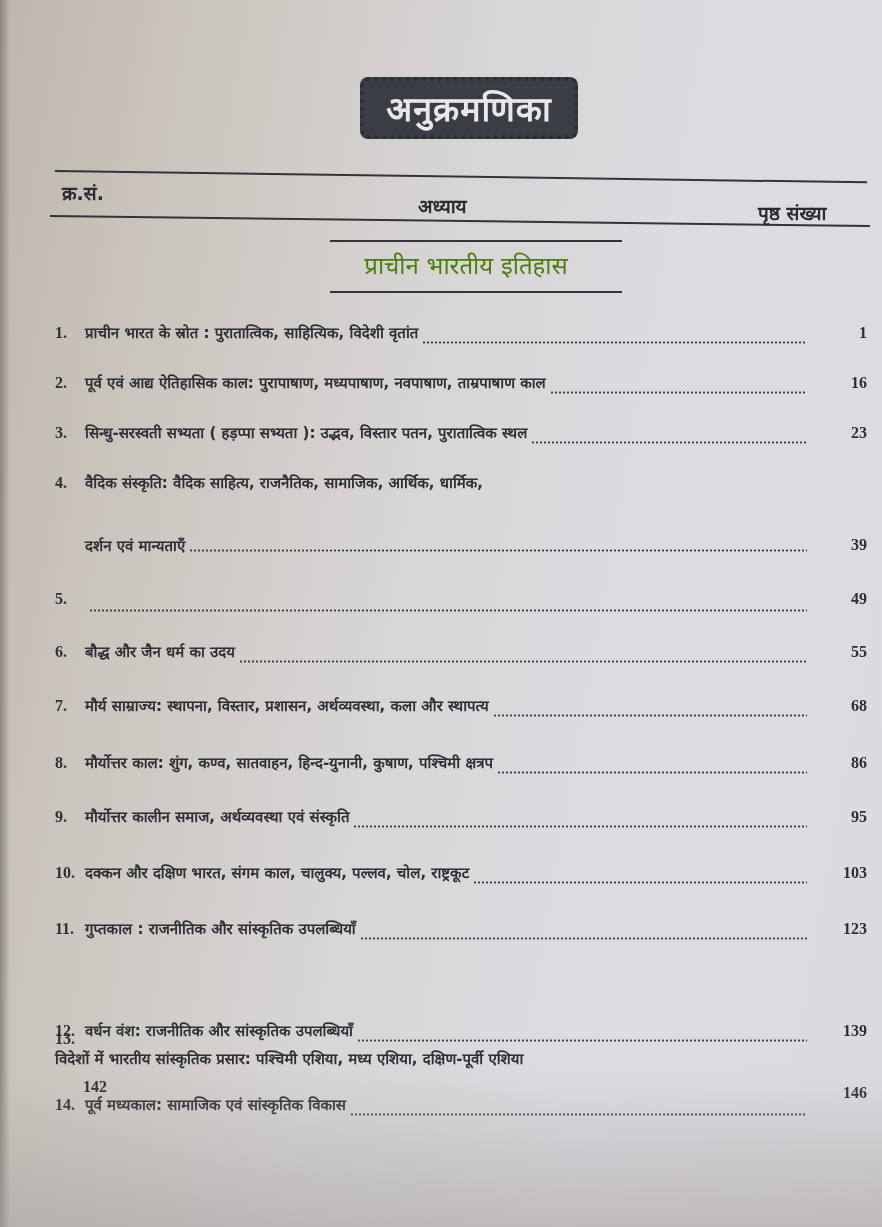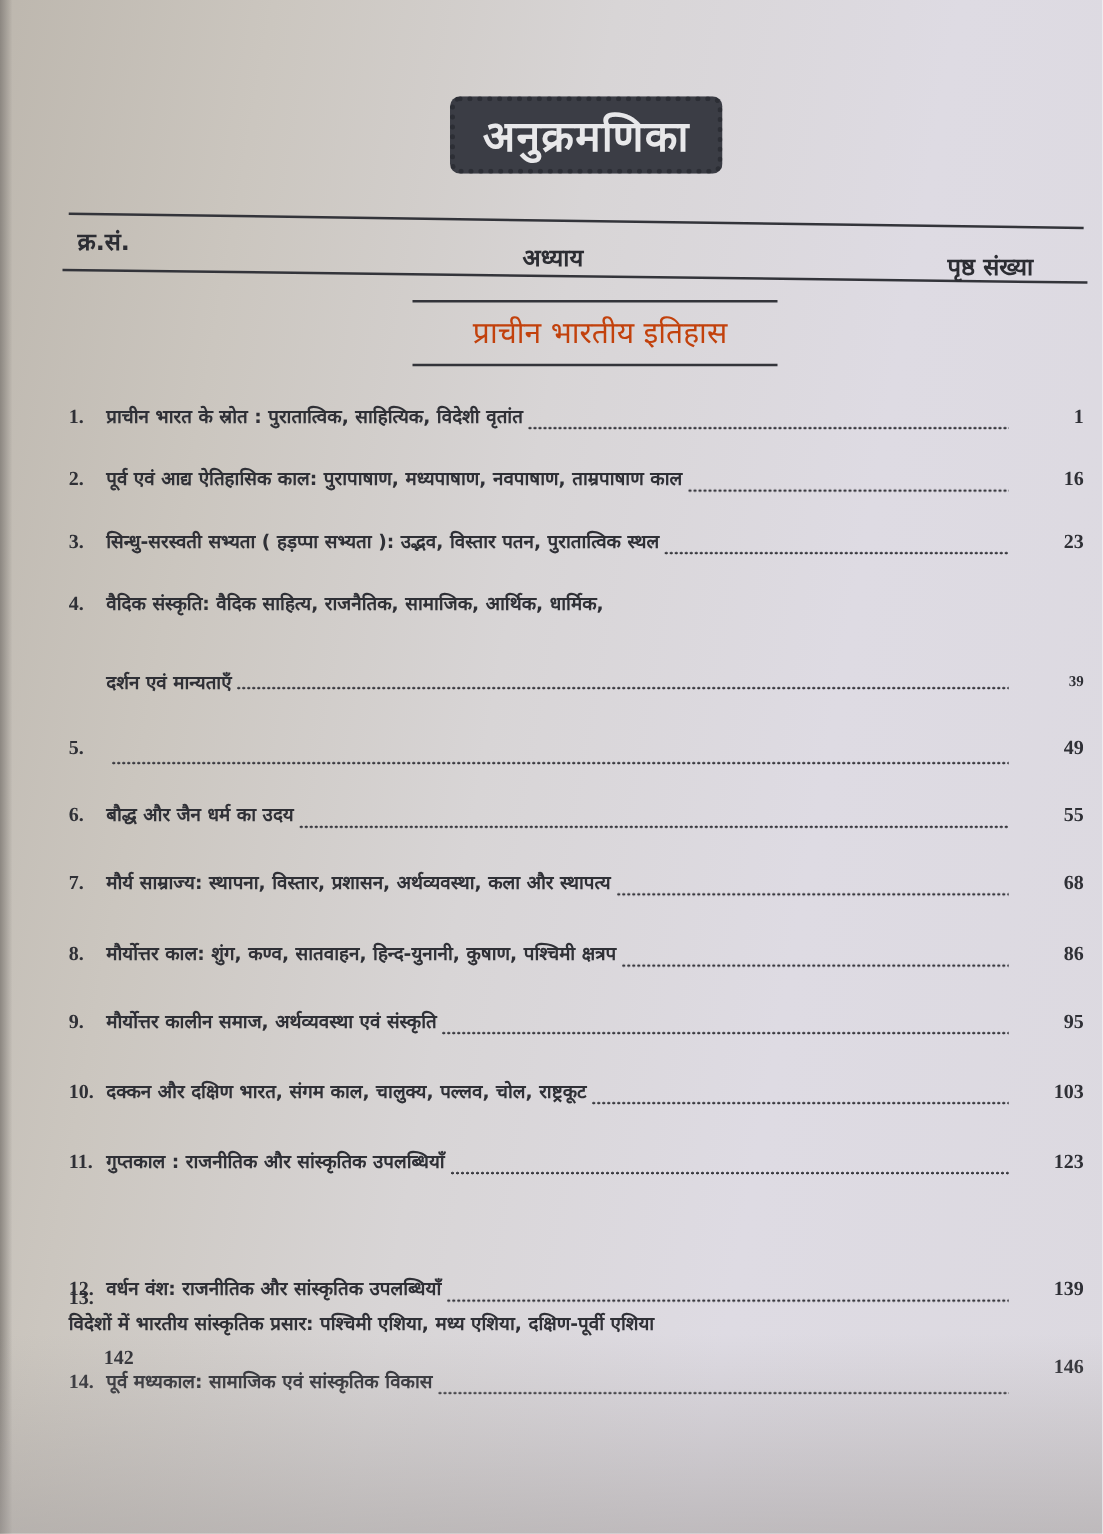--- a/index.html
+++ b/index.html
@@ -32,23 +32,23 @@
     font-size: 34px; font-weight: bold; letter-spacing: 1px;
   }
   .rule {
     position: absolute; height: 2px; background: #33343a;
   }
   .hdr {
     position: absolute; font-family: "DejaVu Sans", "Liberation Sans", sans-serif;
     font-size: 19px; font-weight: bold; color: #2c2d33;
   }
   .section-title {
-    position: absolute; left: 330px; top: 248px; width: 300px; text-align: center;
+    position: absolute; left: 316px; top: 248px; width: 300px; text-align: center;
     font-family: "DejaVu Sans", "Liberation Sans", sans-serif;
-    font-size: 24px; color: #c2410c;
+    font-size: 24px; color: #4d7c0f;
   }
   .toc-row {
     position: absolute; left: 55px; width: 812px; height: 30px;
     display: flex; align-items: baseline;
     font-size: 16px; font-weight: bold; color: #2f3036;
   }
   .toc-num { width: 30px; flex: none; font-family: "Liberation Serif", serif; font-size: 16px; }
   .toc-title { flex: none; white-space: nowrap; font-family: "DejaVu Sans", "Liberation Sans", sans-serif; font-size: 15px; }
   .toc-dots {
     flex: 1; margin: 0 8px 0 4px; height: 3px; align-self: center; margin-top: 10px;
@@ -105,21 +105,21 @@
   <span class="toc-page">23</span>
 </div>
 
 <div class="toc-row" style="top:472px;">
   <span class="toc-num">4.</span>
   <span class="toc-title">वैदिक संस्कृति: वैदिक साहित्य, राजनैतिक, सामाजिक, आर्थिक, धार्मिक,</span>
 </div>
 <div class="toc-cont" style="top:530px;">
   <span class="toc-title">दर्शन एवं मान्यताएँ</span>
   <span class="toc-dots"></span>
-  <span class="toc-page" style="font-family:'Liberation Serif',serif;font-size:12px;">39</span>
+  <span class="toc-page" style="font-family:'Liberation Serif',serif;font-size:16px;">39</span>
 </div>
 
 <div class="toc-row" style="top:590px;">
   <span class="toc-num">5.</span>
   <span class="toc-dots"></span>
   <span class="toc-page">49</span>
 </div>
 
 <div class="toc-row" style="top:641px;">
   <span class="toc-num">6.</span>

